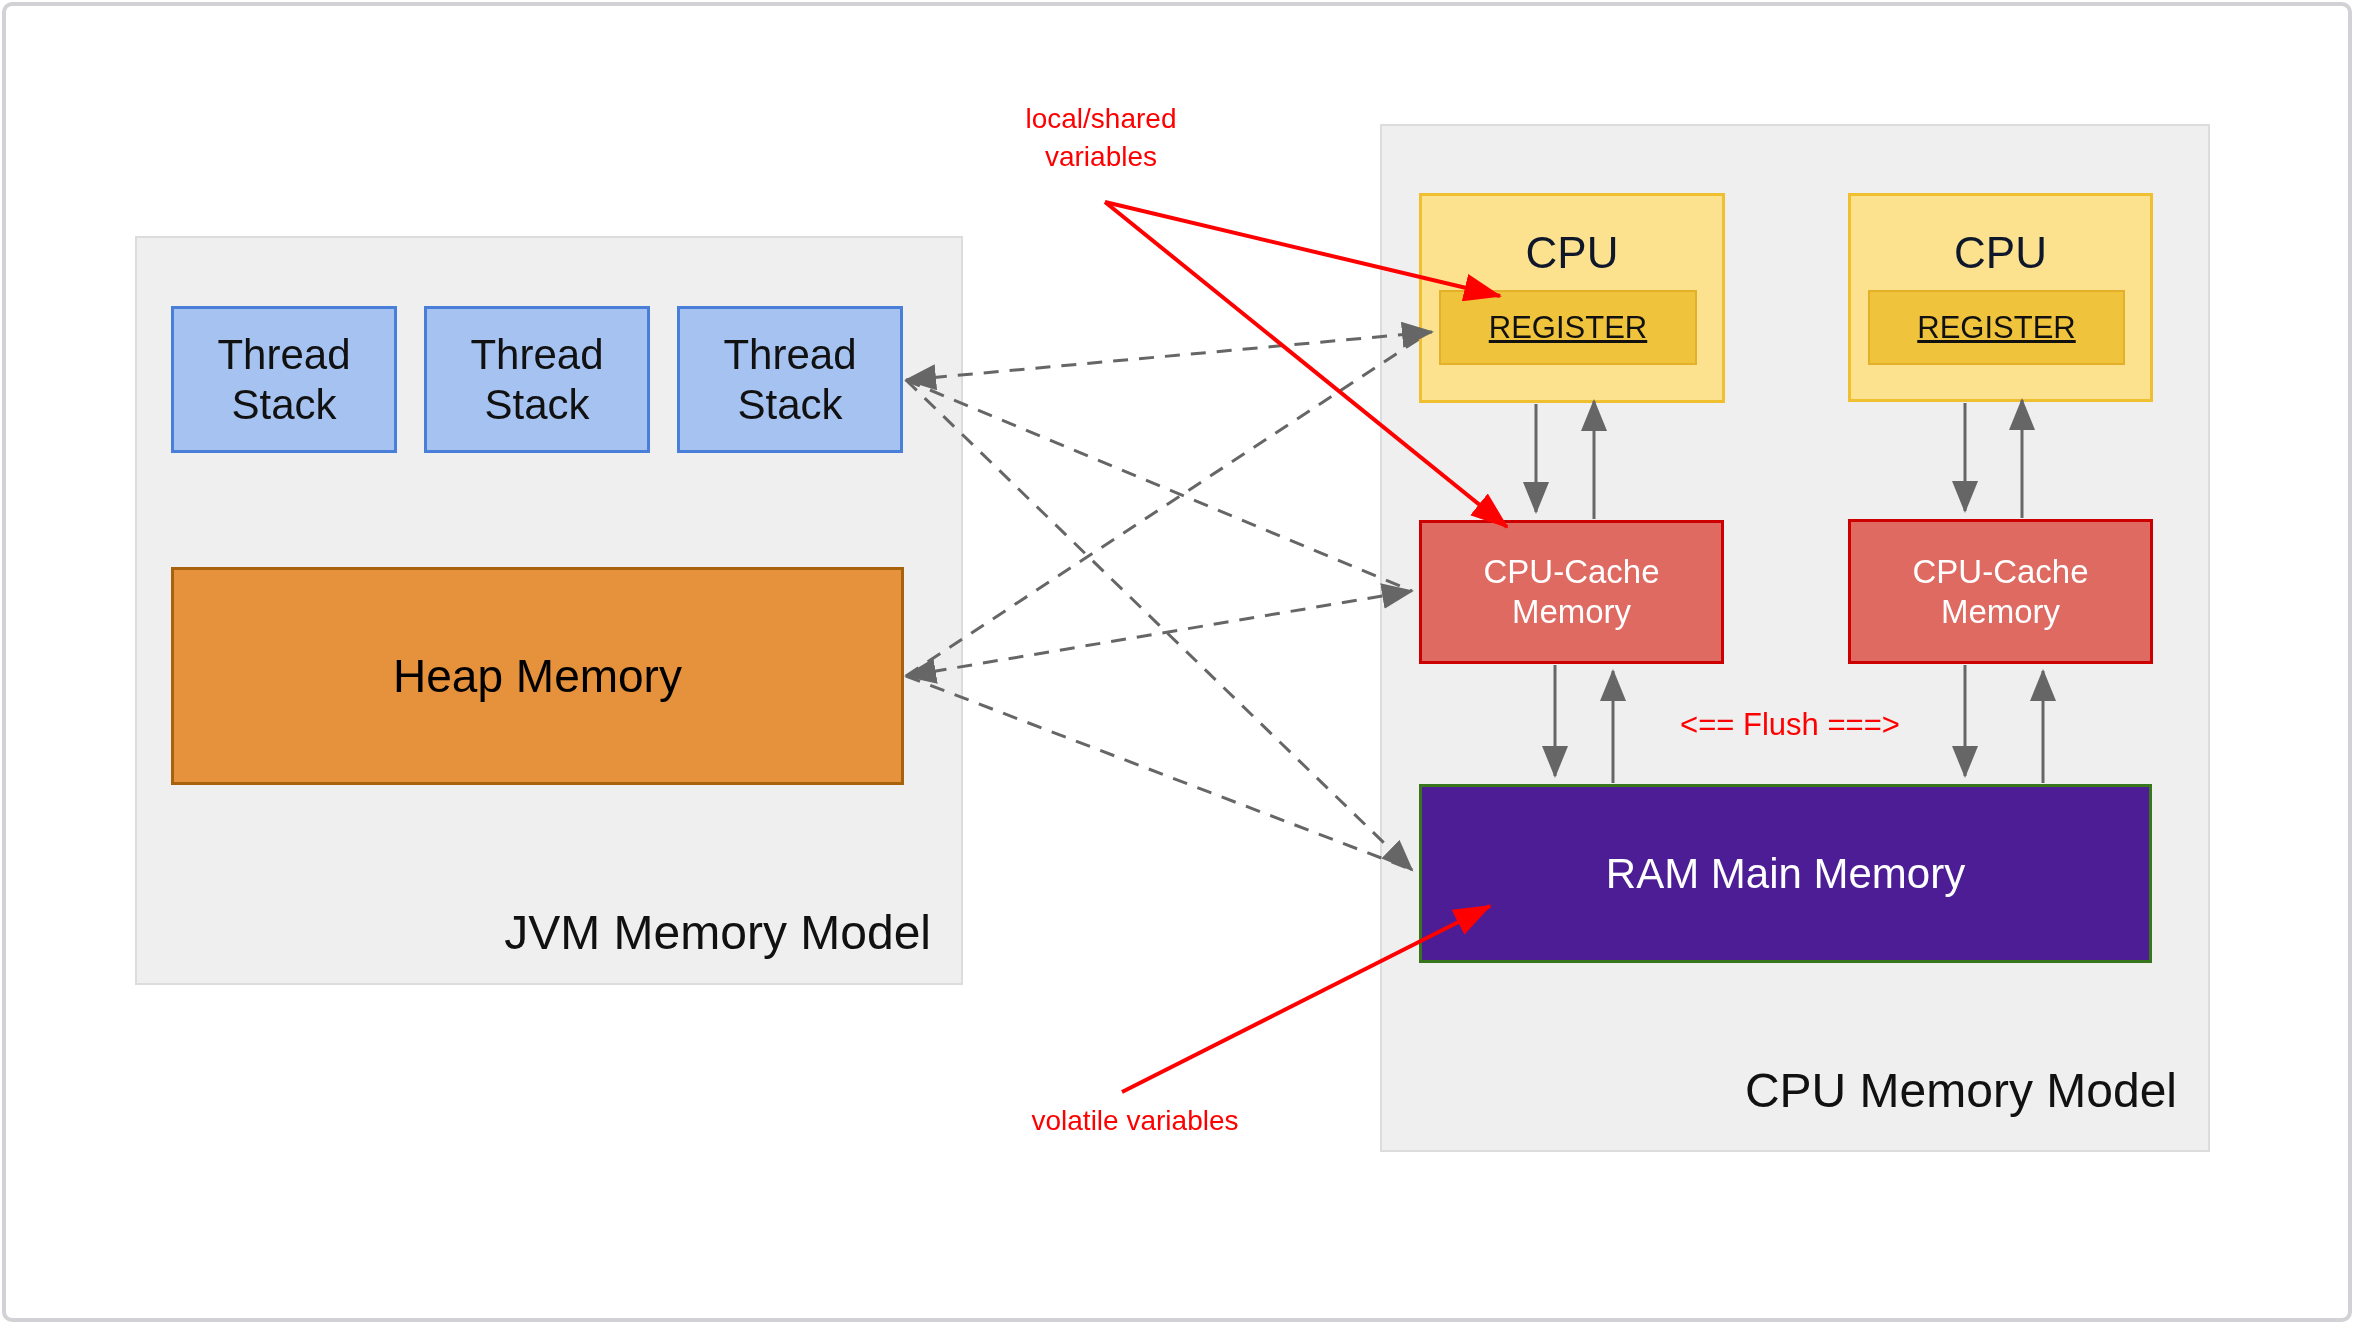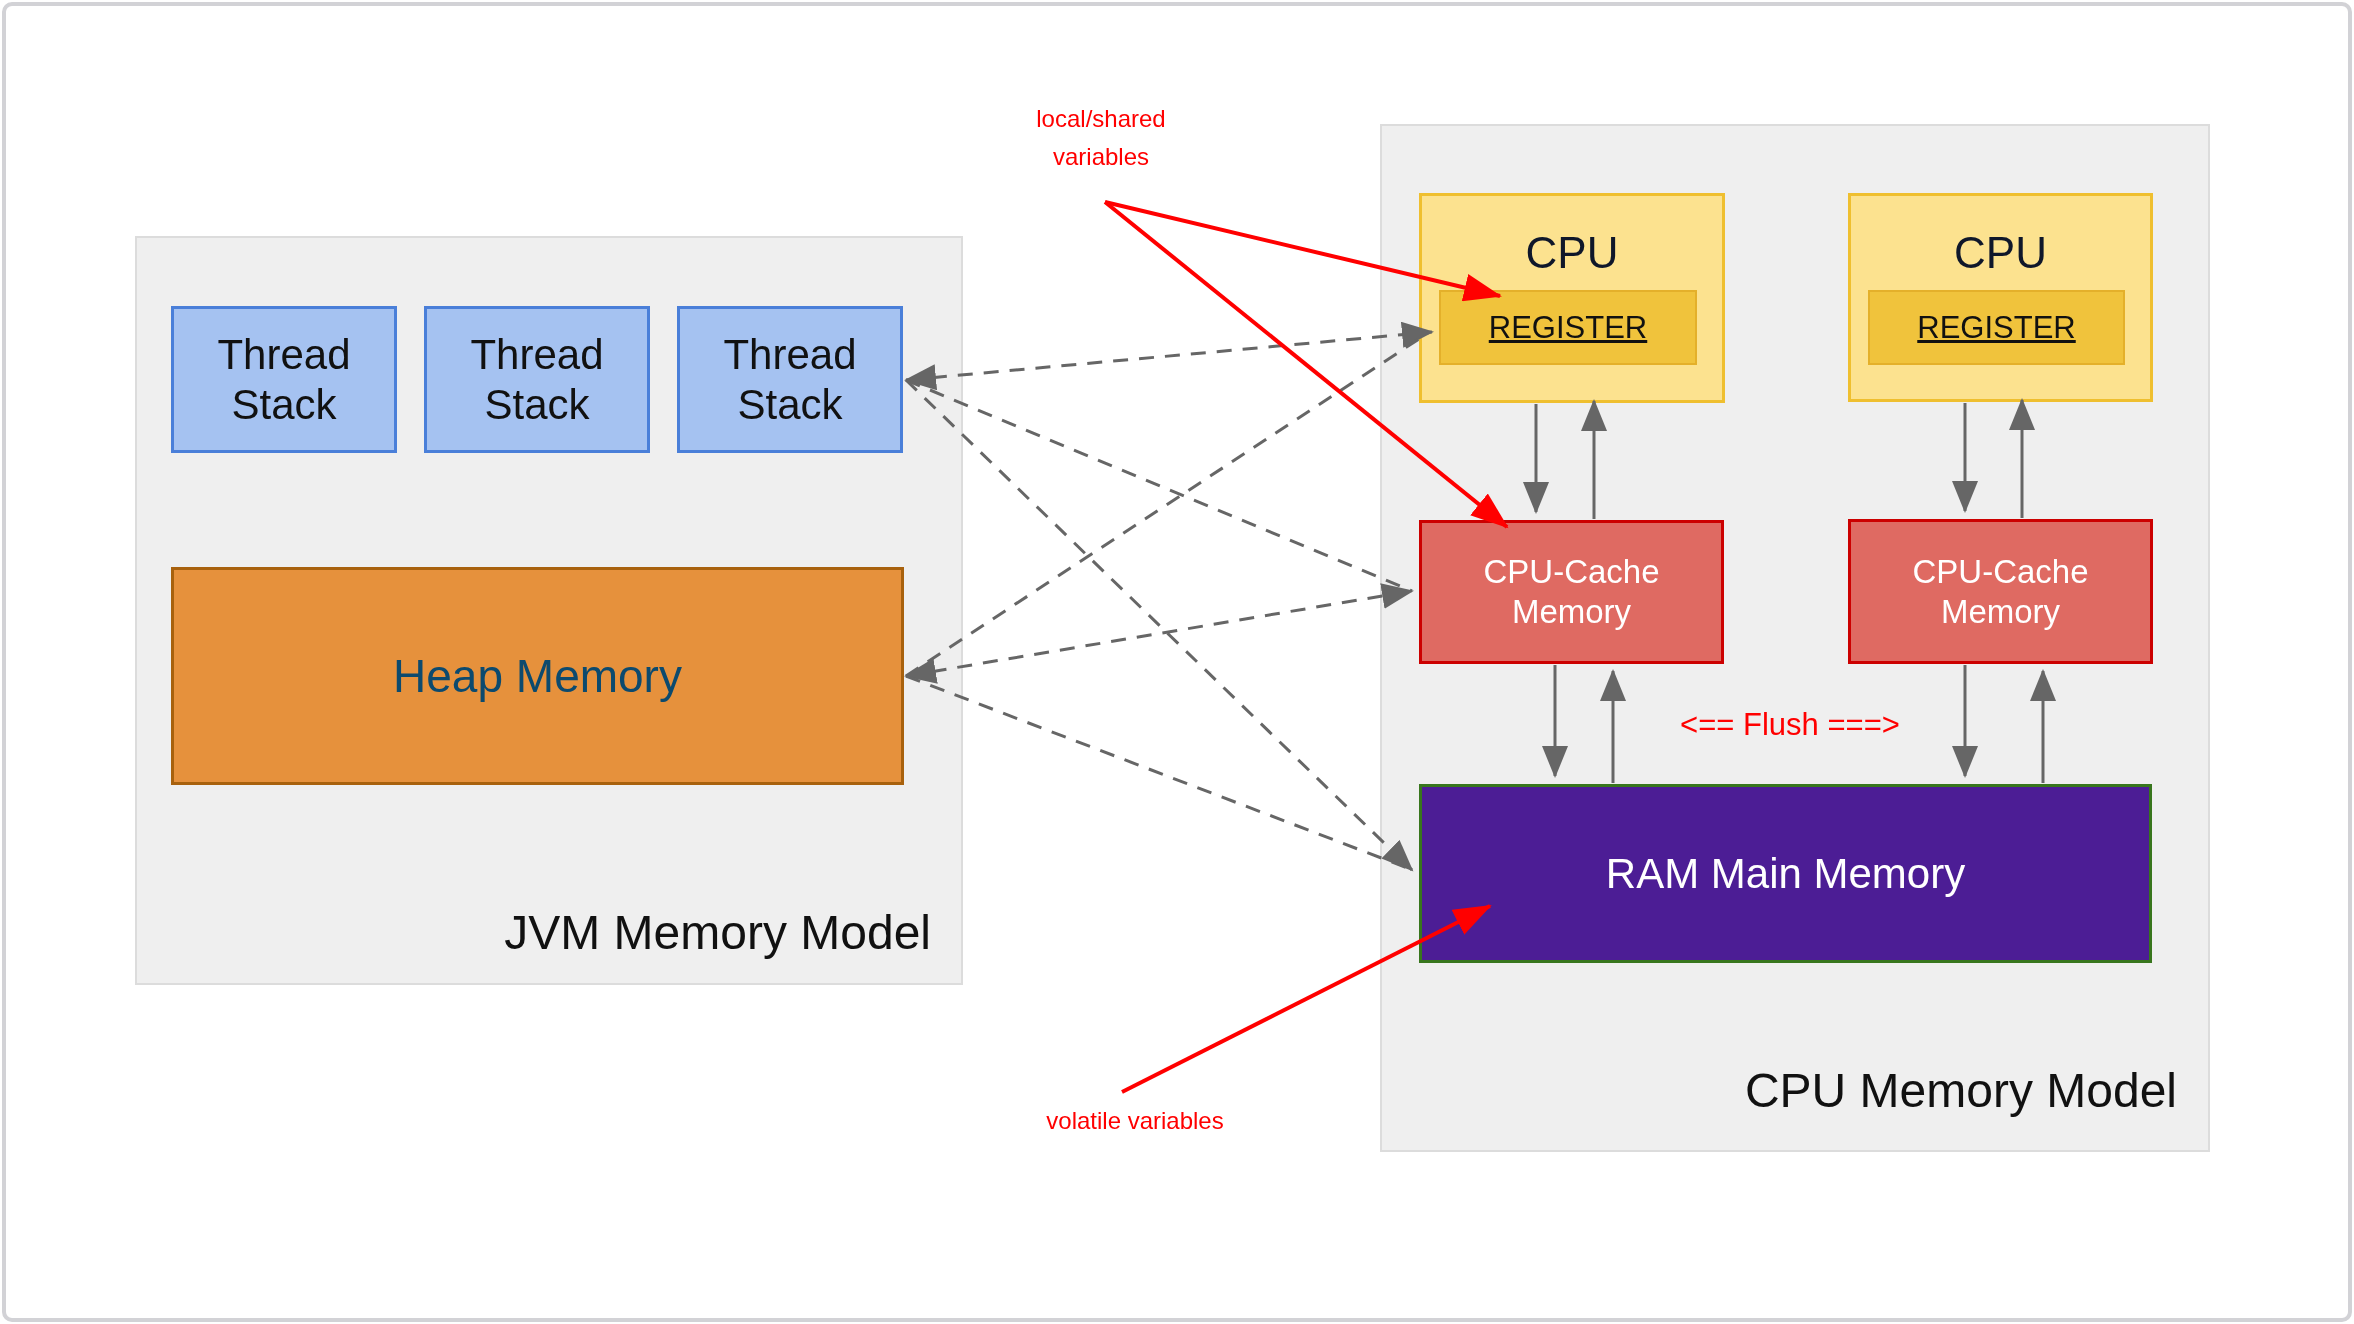--- a/index.html
+++ b/index.html
@@ -24,21 +24,21 @@
   }
   .thread-stack{
     width:226px;height:147px;top:306px;
     background:#a5c2f1;border:3px solid #4a7fd9;
     font-size:42px;line-height:50px;padding:4px 12px;
   }
   .ts-0{left:171px;} .ts-1{left:424px;} .ts-2{left:677px;}
   .heap{
     left:171px;top:567px;width:733px;height:218px;
     background:#e6913c;border:3px solid #a8610d;
-    color:#0c4a6e;font-size:46px;
+    color:#000000;font-size:46px;
   }
   .cpu-box{
     position:absolute;background:#fce28f;border:3px solid #efbf2f;
     width:306px;height:210px;top:193px;text-align:center;
   }
   .cpu-0{left:1419px;} .cpu-1{left:1848px;width:305px;height:209px;}
   .cpu-title{margin-top:32px;font-size:44px;color:#0f172a;}
   .register{
     position:absolute;top:290px;width:258px;height:75px;
     background:#f0c33c;border:2px solid #e4b02a;
@@ -56,21 +56,21 @@
     left:1419px;top:784px;width:733px;height:179px;
     background:#4c1d95;border:3px solid #38761d;
     color:#ffffff;font-size:42px;
   }
   .model-label{
     position:absolute;font-size:48px;color:#111;text-align:right;
   }
   .jvm-label{left:135px;top:905px;width:796px;}
   .cpu-label{left:1413px;top:1063px;width:764px;}
   .red-note{
-    position:absolute;color:#ff0000;text-align:center;font-size:24px;line-height:38px;
+    position:absolute;color:#ff0000;text-align:center;font-size:28px;line-height:38px;
   }
   .local-shared{left:991px;top:100px;width:220px;}
   .volatile{left:1005px;top:1102px;width:260px;white-space:nowrap;}
   .flush{left:1655px;top:706px;width:270px;font-size:31px;white-space:nowrap;}
   .overlay{
     position:absolute;left:0;top:0;width:2354px;height:1324px;
     pointer-events:none;
   }
 </style>
 </head>

